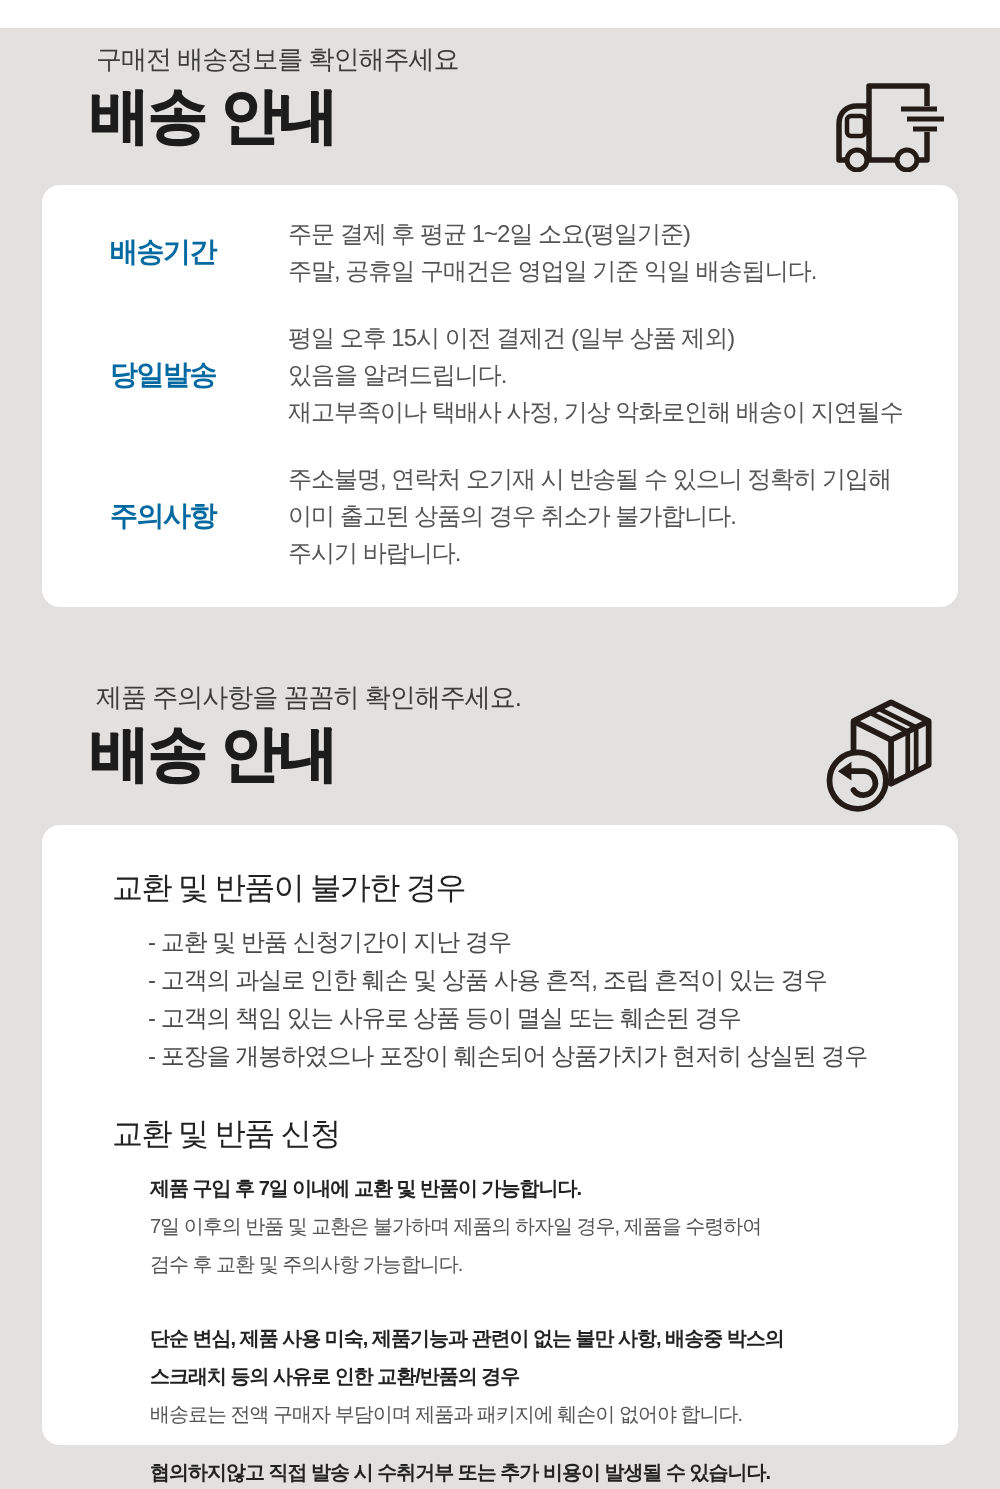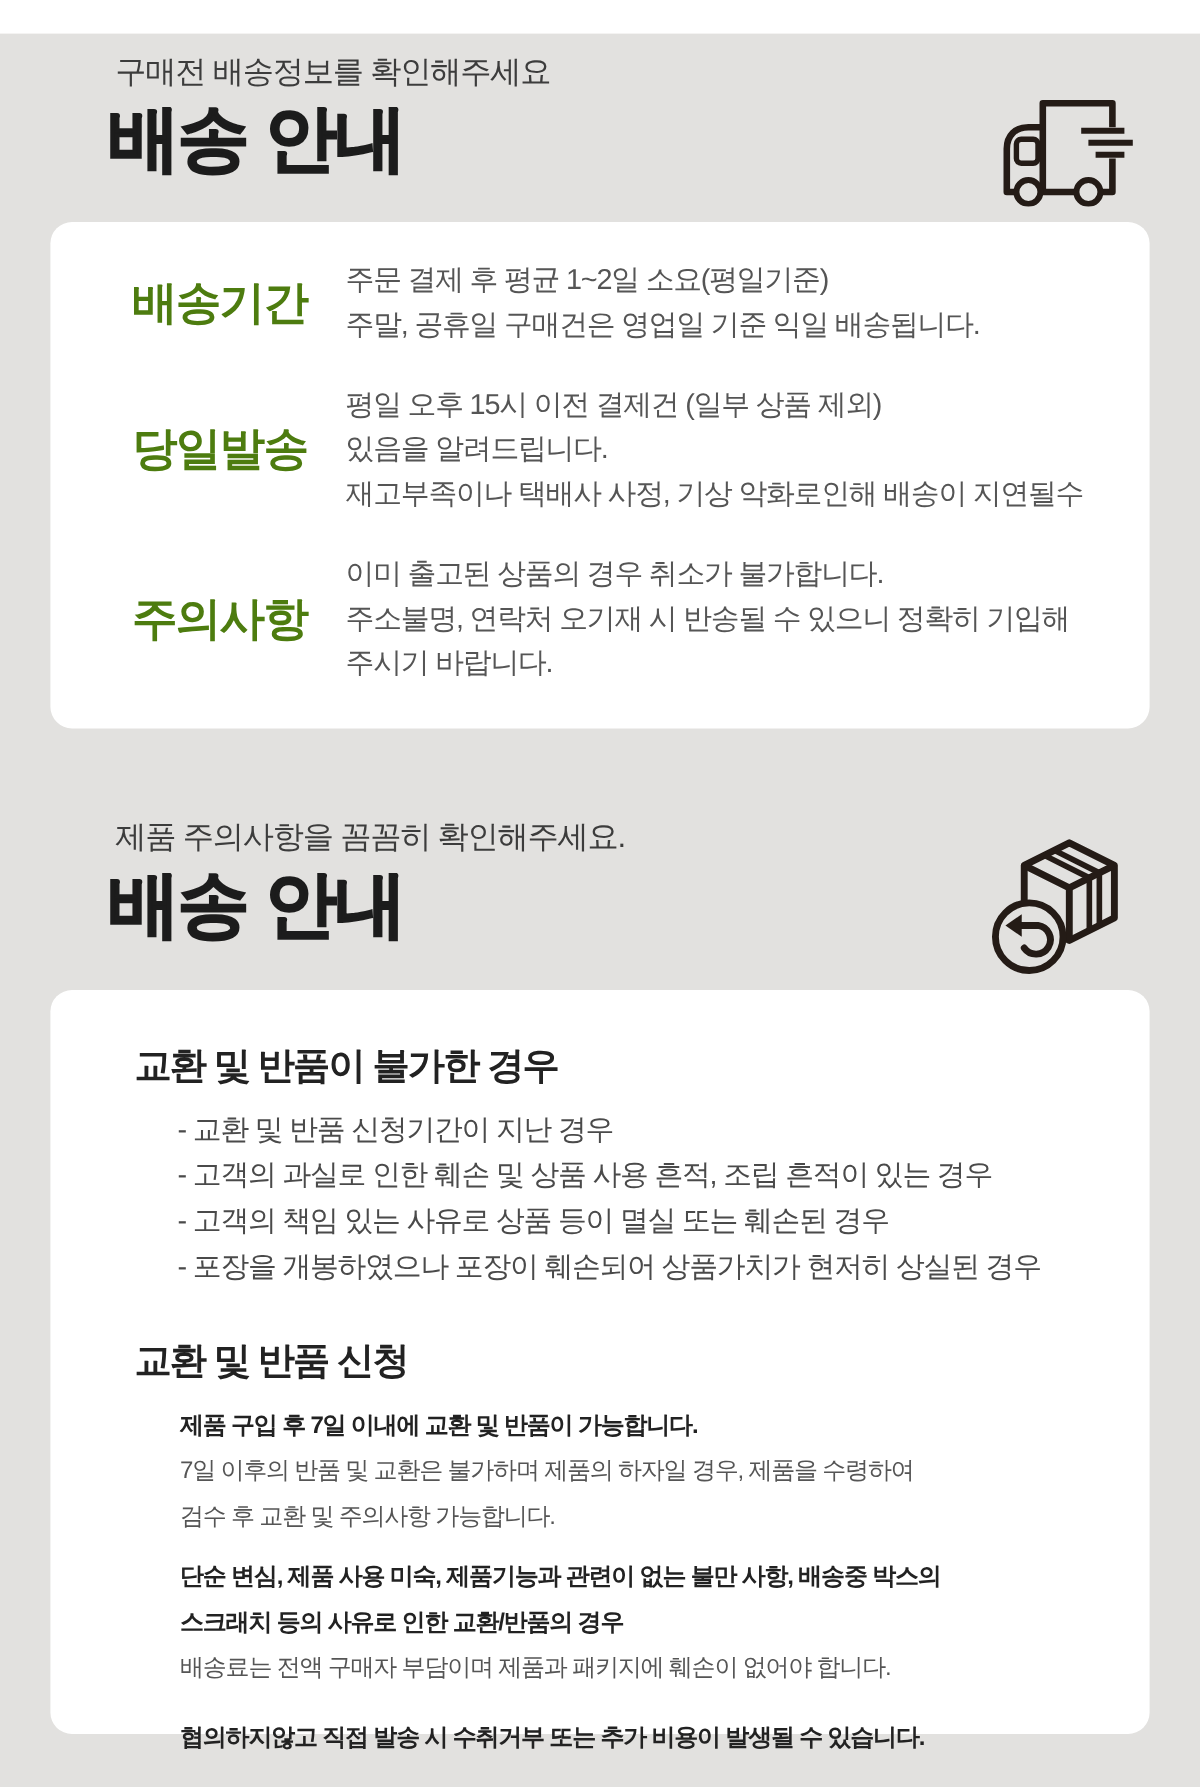--- a/index.html
+++ b/index.html
@@ -39,41 +39,41 @@
     position:absolute; left:42px; width:916px;
     background:#ffffff; border-radius:18px;
     box-sizing:border-box;
   }
   .card1 { top:185px; height:422px; padding:30px 30px 0 68px; }
   .card2 { top:825px; height:620px; padding:42px 30px 0 70px; }
   
   .info-row { display:flex; align-items:center; margin-bottom:30px; }
   .info-label {
     width:178px; flex-shrink:0;
-    font-size:38px; font-weight:700; color:#4d7c0f; letter-spacing:-1.5px;
+    font-size:28px; font-weight:700; color:#0369a1; letter-spacing:-1.5px;
   }
   .info-text {
     font-size:24px; line-height:37px; color:#555555; letter-spacing:-1px;
   }
   
   .card-heading {
-    font-size:31px; font-weight:700; color:#222222;
+    font-size:31px; font-weight:400; color:#222222;
     letter-spacing:-1.5px; margin:0;
   }
   .bullet-list {
     margin:14px 0 0 36px; font-size:24px; line-height:38px;
     color:#4a4a4a; letter-spacing:-1px;
   }
   .heading2-gap { margin-top:38px; }
   .para {
     margin:14px 0 0 38px; font-size:20px; line-height:38px;
     color:#555555; letter-spacing:-1px;
   }
   .para .bold, .para.bold { font-weight:700; color:#222222; }
-  .para2-gap { margin-top:12px; }
+  .para2-gap { margin-top:36px; }
   .para3-gap { margin-top:20px; }
 </style>
 </head>
 <body>
 
 <div class="top-strip"></div>
 
 <div class="subtitle sec1-subtitle">구매전 배송정보를 확인해주세요</div>
 <div class="big-title sec1-title">배송 안내</div>
 
@@ -107,22 +107,22 @@
     <div class="info-label">당일발송</div>
     <div class="info-text">
       <div>평일 오후 15시 이전 결제건 (일부 상품 제외)</div>
       <div>있음을 알려드립니다.</div>
       <div>재고부족이나 택배사 사정, 기상 악화로인해 배송이 지연될수</div>
     </div>
   </div>
   <div class="info-row">
     <div class="info-label">주의사항</div>
     <div class="info-text">
+      <div>주소불명, 연락처 오기재 시 반송될 수 있으니 정확히 기입해</div>
       <div>이미 출고된 상품의 경우 취소가 불가합니다.</div>
-      <div>주소불명, 연락처 오기재 시 반송될 수 있으니 정확히 기입해</div>
       <div>주시기 바랍니다.</div>
     </div>
   </div>
 </div>
 
 <div class="subtitle sec2-subtitle">제품 주의사항을 꼼꼼히 확인해주세요.</div>
 <div class="big-title sec2-title">배송 안내</div>
 
 <div class="icon-wrap box-pos">
   <svg width="126" height="120" viewBox="0 0 120 115" fill="none">

